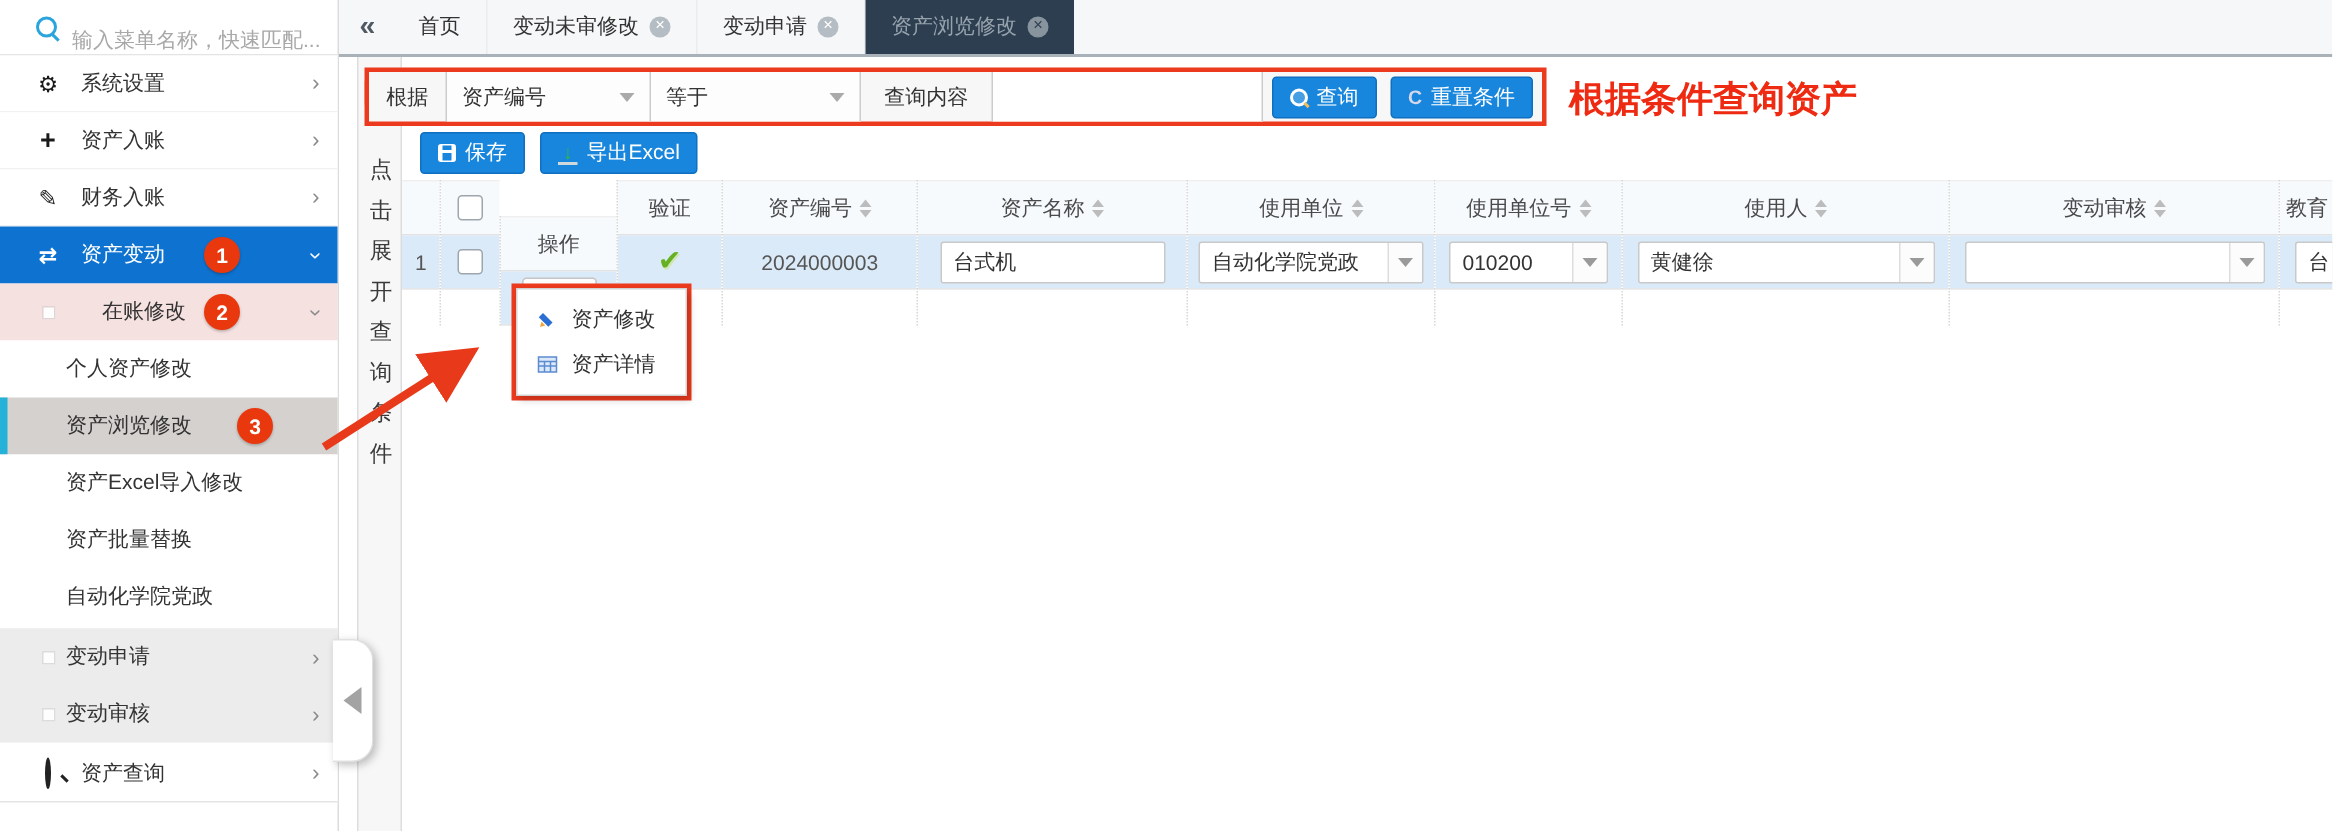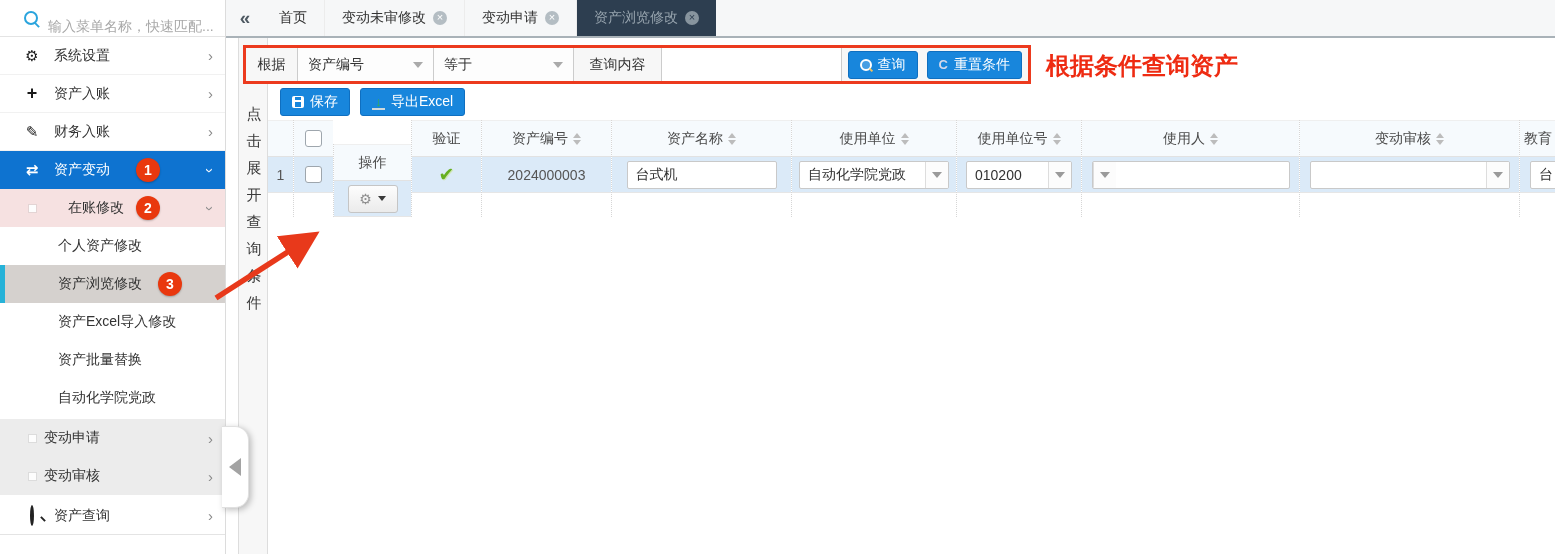--- a/index.html
+++ b/index.html
@@ -17,21 +17,21 @@
   .sb-item{height:38px;display:flex;align-items:center;position:relative;box-sizing:border-box;background:#fff;}
   .lvl1{padding-left:54px;border-bottom:1px solid #f1f1f1;}
   .ico{position:absolute;left:23px;width:18px;text-align:center;font-size:15px;color:#1a1a1a;}
   .arr{position:absolute;right:12px;color:#8a8a8a;font-size:15px;line-height:1;}
   .arr.down{transform:rotate(90deg);}
   .active-blue{background:#0e73d0;color:#fff;border-bottom:none;}
   .active-blue .ico,.active-blue .arr{color:#fff;}
   .pink{background:#f6e1e1;padding-left:68px;}
   .bullet{position:absolute;left:28px;width:7px;height:7px;background:#fdfdfd;border:1px solid #e3d4d4;}
   .grayrow .bullet{border-color:#dcdcdc;}
-  .lvl3{padding-left:58px;}
+  .lvl3{padding-left:44px;}
   .selected{background:#d5d1ce;}
   .selected::before{content:"";position:absolute;left:0;top:0;width:5px;height:100%;background:#26b2d8;}
   .graygroup{background:#ececec;}
   .grayrow{background:#ececec;padding-left:44px;}
   .gap2{height:2px;background:#fff;}
   .lastdiv{border-bottom:1px solid #e4e4e4;}
   .badge{position:absolute;width:24px;height:24px;border-radius:50%;background:#e9380e;color:#fff;font-weight:bold;
          display:flex;align-items:center;justify-content:center;font-size:14px;box-shadow:0 1px 2px rgba(0,0,0,.25);}
 
   
@@ -358,20 +358,21 @@
     <div class="col" style="width:218px;">
       <div class="h">
         <span>使用人</span>
         <span class="sort">
             <span class="sup"></span>
             <span class="sdn"></span>
           </span>
       </div>
       <div class="c">
         <div class="combo" style="width:198px;">
+          <span class="val">黄健徐</span>
           <span class="cbtn">
               <span class="caret"></span>
             </span>
         </div>
       </div>
     </div>
 
     <div class="col" style="width:220px;">
       <div class="h">
         <span>变动审核</span>
@@ -394,20 +395,41 @@
       <div class="h leftpad">
         <span>教育</span>
 
       </div>
       <div class="c leftpad">
         <div class="tin" style="width:95px;">台</div>
       </div>
     </div>
   </div>
 
+  <div class="menuwrap">
+    <div class="menu">
+      <div class="mi">
+        <svg width="14" height="14" viewBox="0 0 14 14">
+          <polygon points="2,12 3,8.5 5.5,11" fill="#f2a33c"></polygon>
+          <rect x="4" y="2.6" width="9" height="4" transform="rotate(45 4 2.6)" fill="#2b6fd4"></rect>
+        </svg>
+        <span>资产修改</span>
+      </div>
+      <div class="mi">
+        <svg width="14" height="14" viewBox="0 0 14 14">
+          <rect x="1" y="2" width="12" height="10" fill="#dce9f8" stroke="#5b8bd0"></rect>
+          <line x1="1" y1="5" x2="13" y2="5" stroke="#5b8bd0"></line>
+          <line x1="1" y1="8" x2="13" y2="8" stroke="#5b8bd0"></line>
+          <line x1="5" y1="5" x2="5" y2="12" stroke="#5b8bd0"></line>
+          <line x1="9" y1="5" x2="9" y2="12" stroke="#5b8bd0"></line>
+        </svg>
+        <span>资产详情</span>
+      </div>
+    </div>
+  </div>
 
   <svg class="arrowsvg" width="120" height="85" viewBox="0 0 120 85">
     <defs>
       <marker id="ah" markerWidth="7" markerHeight="7" refX="4.5" refY="3.5" orient="auto">
         <polygon points="0,0 7,3.5 0,7" fill="#e8391b"></polygon>
       </marker>
     </defs>
     <line x1="6" y1="72" x2="98" y2="13" stroke="#e8391b" stroke-width="5.5" marker-end="url(#ah)"></line>
   </svg>
 

